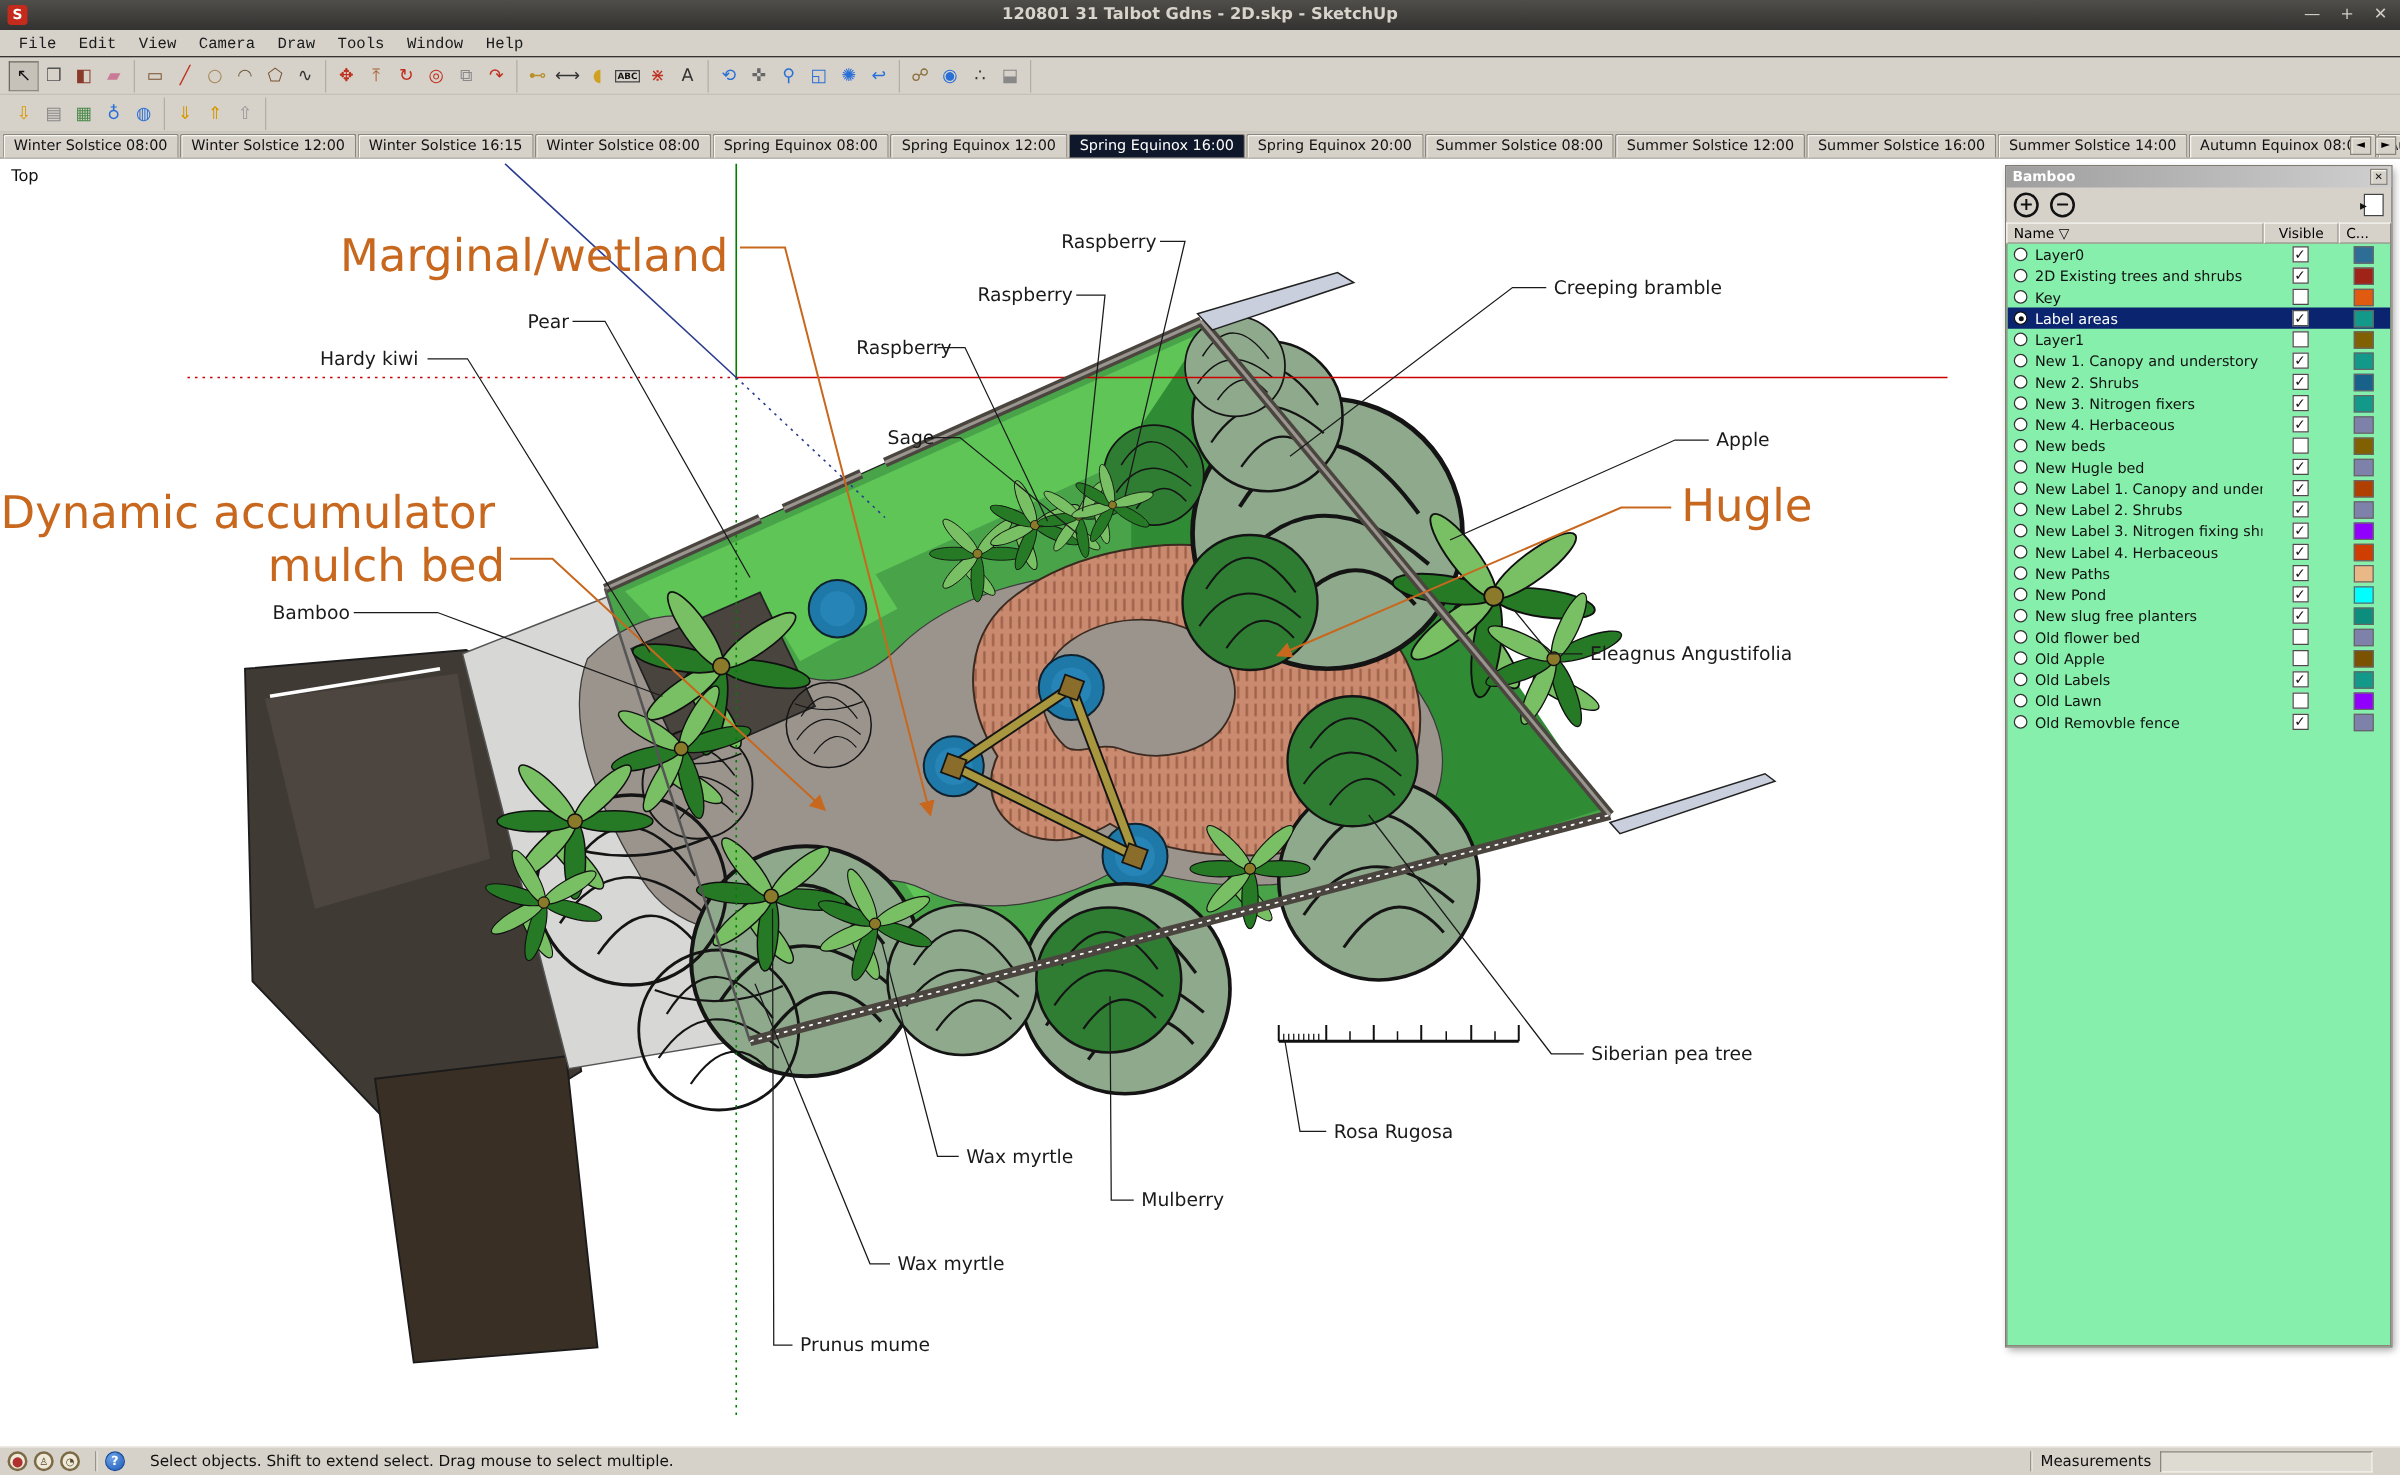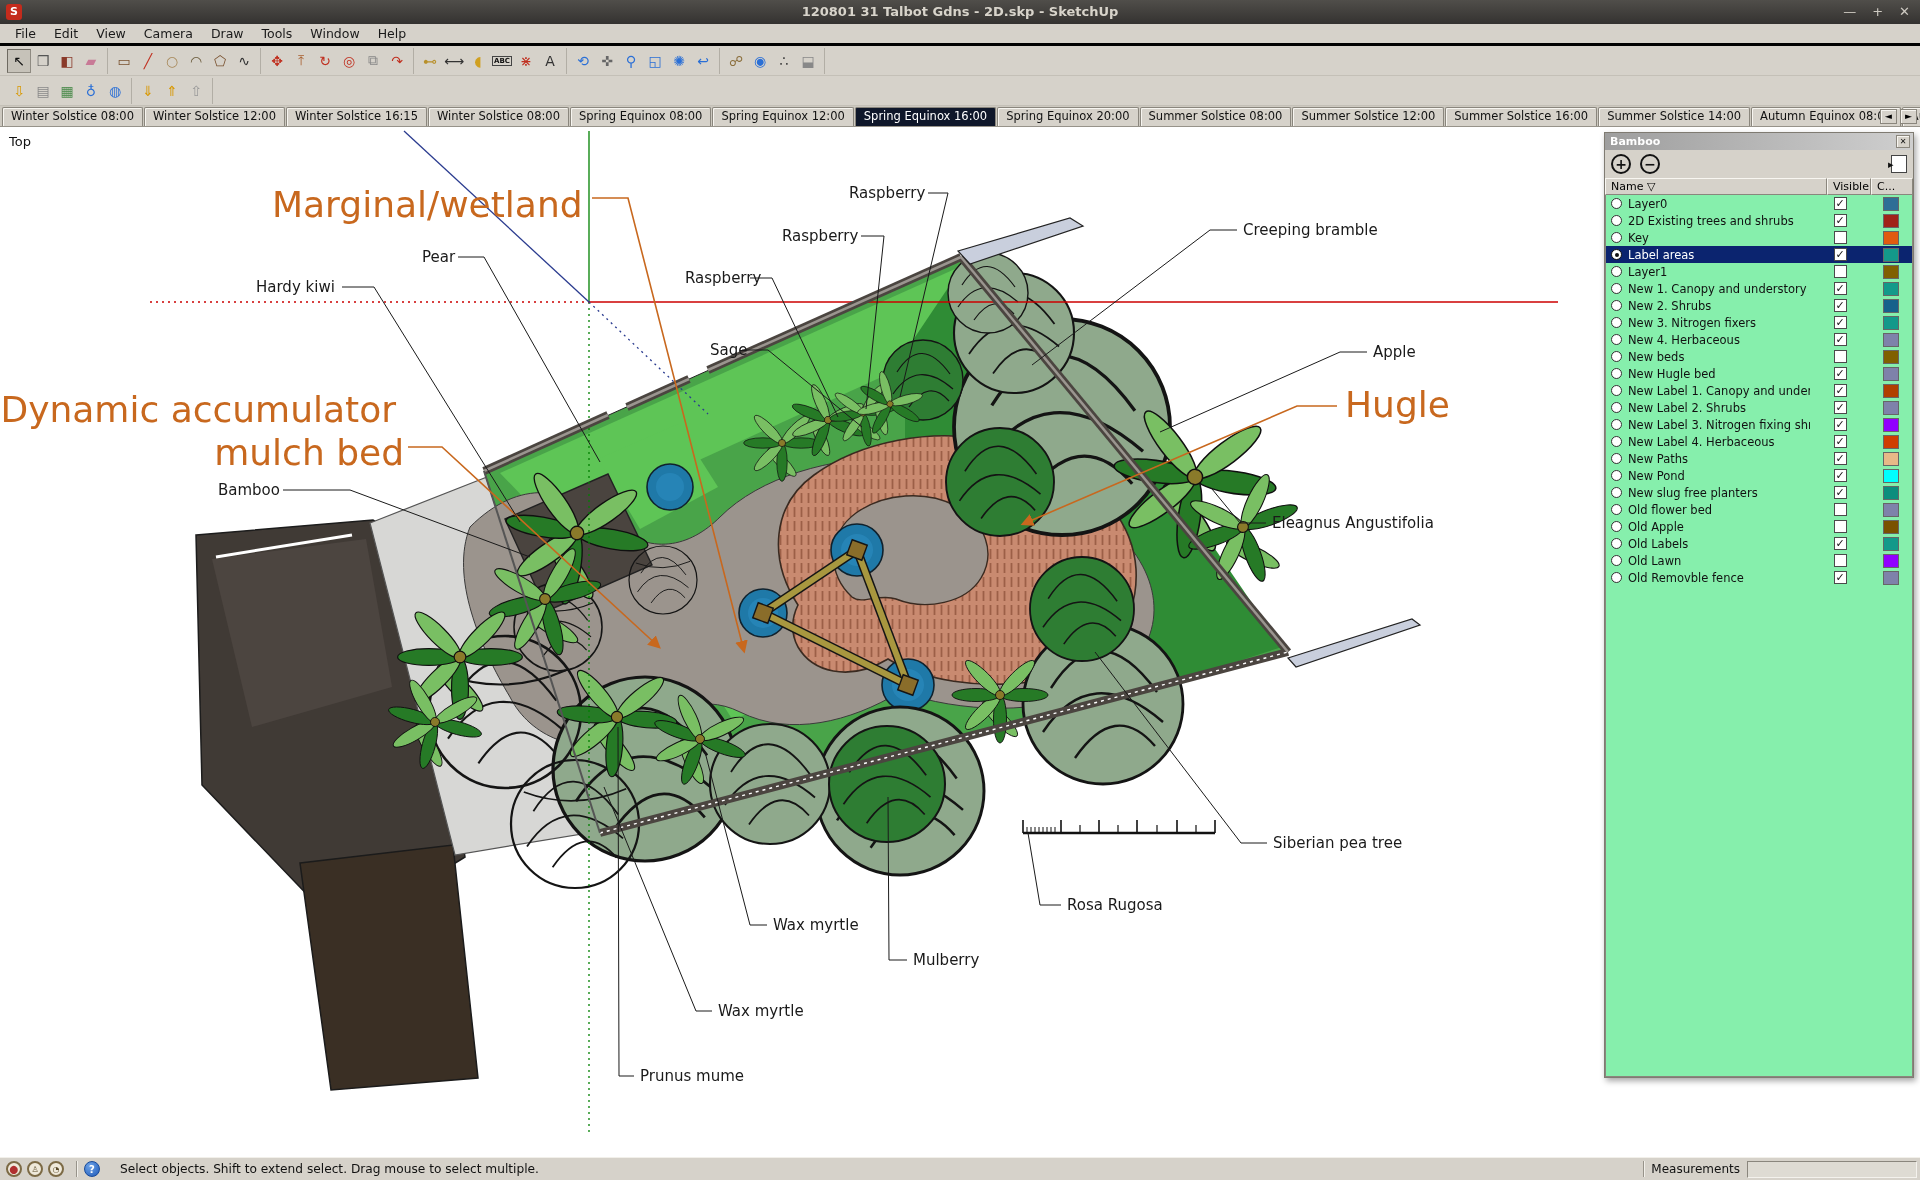--- a/index.html
+++ b/index.html
@@ -13,21 +13,21 @@
     background:#c42b1c; border-radius:3px; color:#fff; font-size:11px;
     font-weight:bold; text-align:center; line-height:16px; }
   .win-title { position:absolute; left:0; right:0; text-align:center;
     color:#d8d4cb; font-weight:bold; font-size:13px; line-height:24px; }
   .win-btns { position:absolute; right:10px; top:0; height:24px;
     display:flex; gap:16px; align-items:center; }
   .win-btn { color:#cfcbc3; font-size:13px; line-height:24px; cursor:default; }
 
   
   .menubar { height:22px; background:#d6d2ca; display:flex; align-items:center;
-    padding-left:6px; border-bottom:3px solid #000000; }
+    padding-left:6px; border-bottom:1px solid #000000;font-family:Liberation Mono, monospace; }
   .menu-item { padding:0 9px; font-size:12.5px; color:#1a1a1a; }
 
   
   .toolbar { display:flex; align-items:center; background:#d6d2ca;
     border-bottom:1px solid #c4c0b7; padding-left:3px; }
   .toolbar.row1 { height:30px; } .toolbar.row2 { height:30px; }
   .tb-group { display:flex; align-items:center; padding:0 4px;
     border-right:1px solid #b2aea5; height:26px; }
   .tb-btn { width:24px; height:24px; display:flex; align-items:center;
     justify-content:center; font-size:14px; border:1px solid transparent;
@@ -68,21 +68,21 @@
   .circle-btn { width:20px; height:20px; border:2px solid #121212; border-radius:50%;
     display:flex; align-items:center; justify-content:center; font-size:14px;
     font-weight:bold; margin-right:9px; color:#121212; background:#d6d2ca; }
   .detail-btn { margin-left:auto; width:16px; height:18px; background:#fff;
     border:1px solid #444; position:relative; }
   .detail-btn span { position:absolute; left:-4px; top:2px; font-size:11px; color:#111; }
   .panel-header { display:flex; height:17px; font-size:11px; }
   .ph-cell { background:#d6d2ca; border:1px solid;
     border-color:#f8f6f1 #8a867d #8a867d #f8f6f1; padding:0 5px; line-height:15px;
     white-space:nowrap; overflow:hidden; }
-  .ph-name { flex:1; } .ph-vis { width:44px; text-align:center; } .ph-col { width:42px; }
+  .ph-name { flex:1; } .ph-vis { width:60px; text-align:center; } .ph-col { width:42px; }
   .layer-rows { flex:1; background:#86efac; border:1px solid #8a867d; border-top:none;
     overflow:hidden; }
   .layer-row { display:flex; align-items:center; height:17px; font-size:11.5px; color:#111; }
   .layer-row.selected { background:#0b246f; color:#fff; }
   .radio { width:11px; height:11px; border:1px solid #333; border-radius:50%;
     margin:0 6px 0 5px; background:#fff; position:relative; flex:none; }
   .layer-row.selected .radio { border-color:#111; }
   .radio.on::after { content:""; position:absolute; left:2.5px; top:2.5px;
     width:4px; height:4px; border-radius:50%; background:#111; }
   .layer-name { flex:1; white-space:nowrap; overflow:hidden; }
@@ -98,21 +98,21 @@
   .st-icon { width:16px; height:16px; border-radius:50%; border:2px solid #7c6a45;
     background:#efe9da; display:flex; align-items:center; justify-content:center;
     font-size:8px; margin-right:5px; }
   .st-sep { width:1px; height:16px; background:#97938a; margin:0 7px;
     box-shadow:1px 0 0 #f2f0ea; }
   .help-icon { width:16px; height:16px; border-radius:50%;
     background:radial-gradient(circle at 35% 30%, #6fa4e8, #1d59b8);
     color:#fff; font-size:10px; font-weight:bold; display:flex; align-items:center;
     justify-content:center; border:1px solid #174a9a; }
   .hint { margin-left:20px; font-size:12.2px; color:#111; }
-  .measure { position:absolute; right:3px; display:flex; align-items:center; }
+  .measure { position:absolute; right:22px; display:flex; align-items:center; }
   .measure-label { font-size:12px; margin-right:7px; color:#111; }
   .measure-input { width:170px; height:17px; background:#dedbd3;
     border:1px solid; border-color:#8a867d #f4f2ed #f4f2ed #8a867d; font-size:11px; }
 </style>
 </head>
 <body>
 
 <div class="titlebar">
   <div class="logo">S</div>
   <div class="win-title">120801 31 Talbot Gdns - 2D.skp - SketchUp</div>

